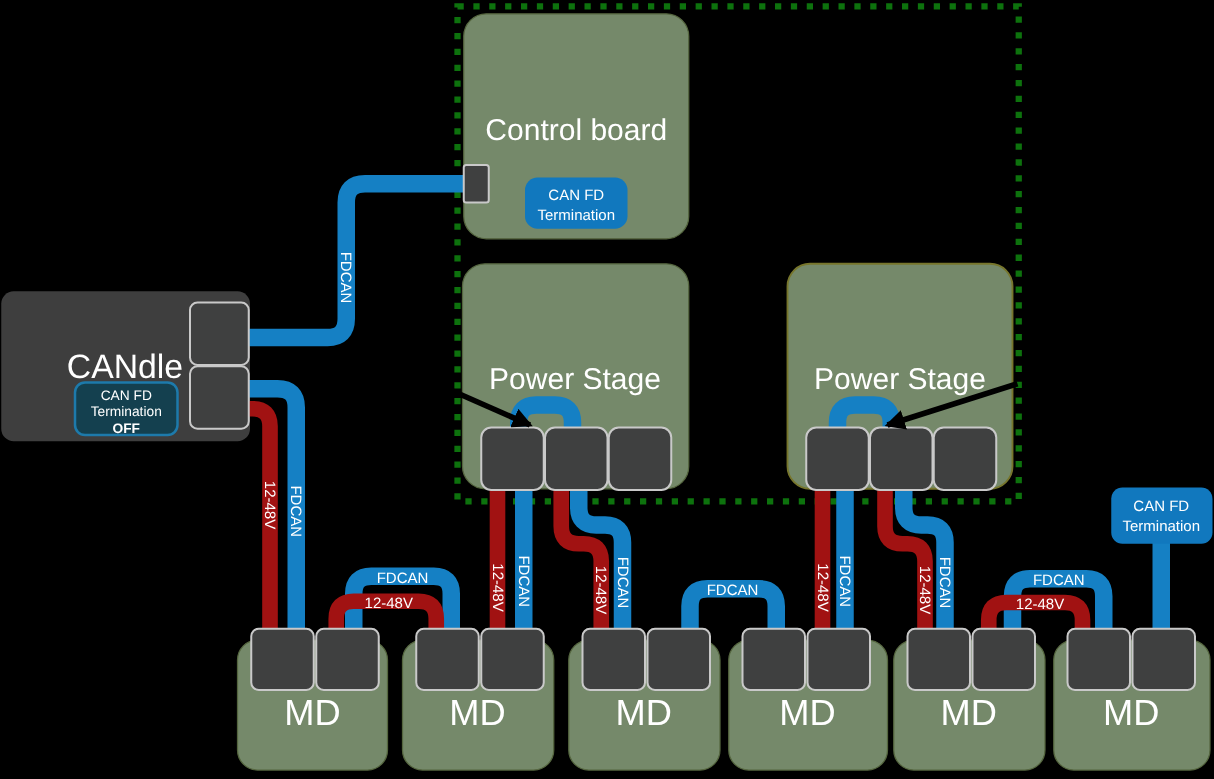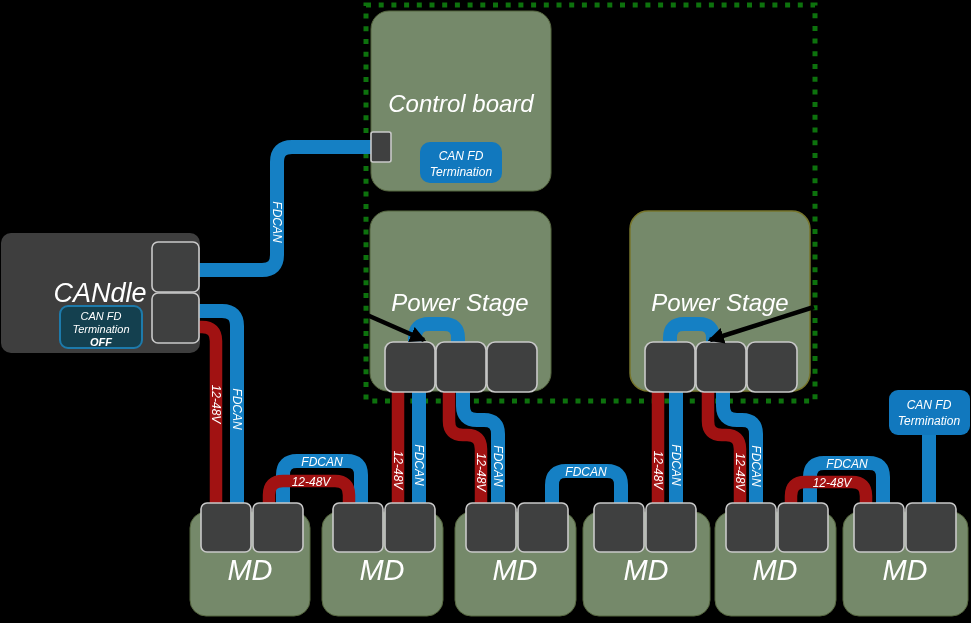--- a/index.html
+++ b/index.html
@@ -1,16 +1,16 @@
 <!DOCTYPE html>
 <html><head>
 <meta charset="utf-8">
 <style>
   html,body{margin:0;padding:0;background:#000;}
-  .stage{position:relative;width:971px;height:623px;background:#000;overflow:hidden;font-style:italic;}
+  .stage{position:relative;width:971px;height:623px;background:#000;overflow:hidden;}
   svg{display:block;}
   text{font-family:"Liberation Sans","DejaVu Sans",sans-serif;fill:#ffffff;}
   .cable-blue{stroke:#1580c4;stroke-width:14;fill:none;}
   .cable-red{stroke:#a11212;stroke-width:12.5;fill:none;}
   .connector{fill:#3f4040;stroke:#c9c9c9;stroke-width:1.6;}
   .greenbox{fill:#75896a;stroke:#55663f;stroke-width:1;}
   .greenbox-olive{fill:#75896a;stroke:#77762c;stroke-width:1.5;}
   .graybox{fill:#3e3e3e;}
   .badge-blue{fill:#1178be;}
   .badge-navy{fill:#14404f;stroke:#1d7aab;stroke-width:2;}

